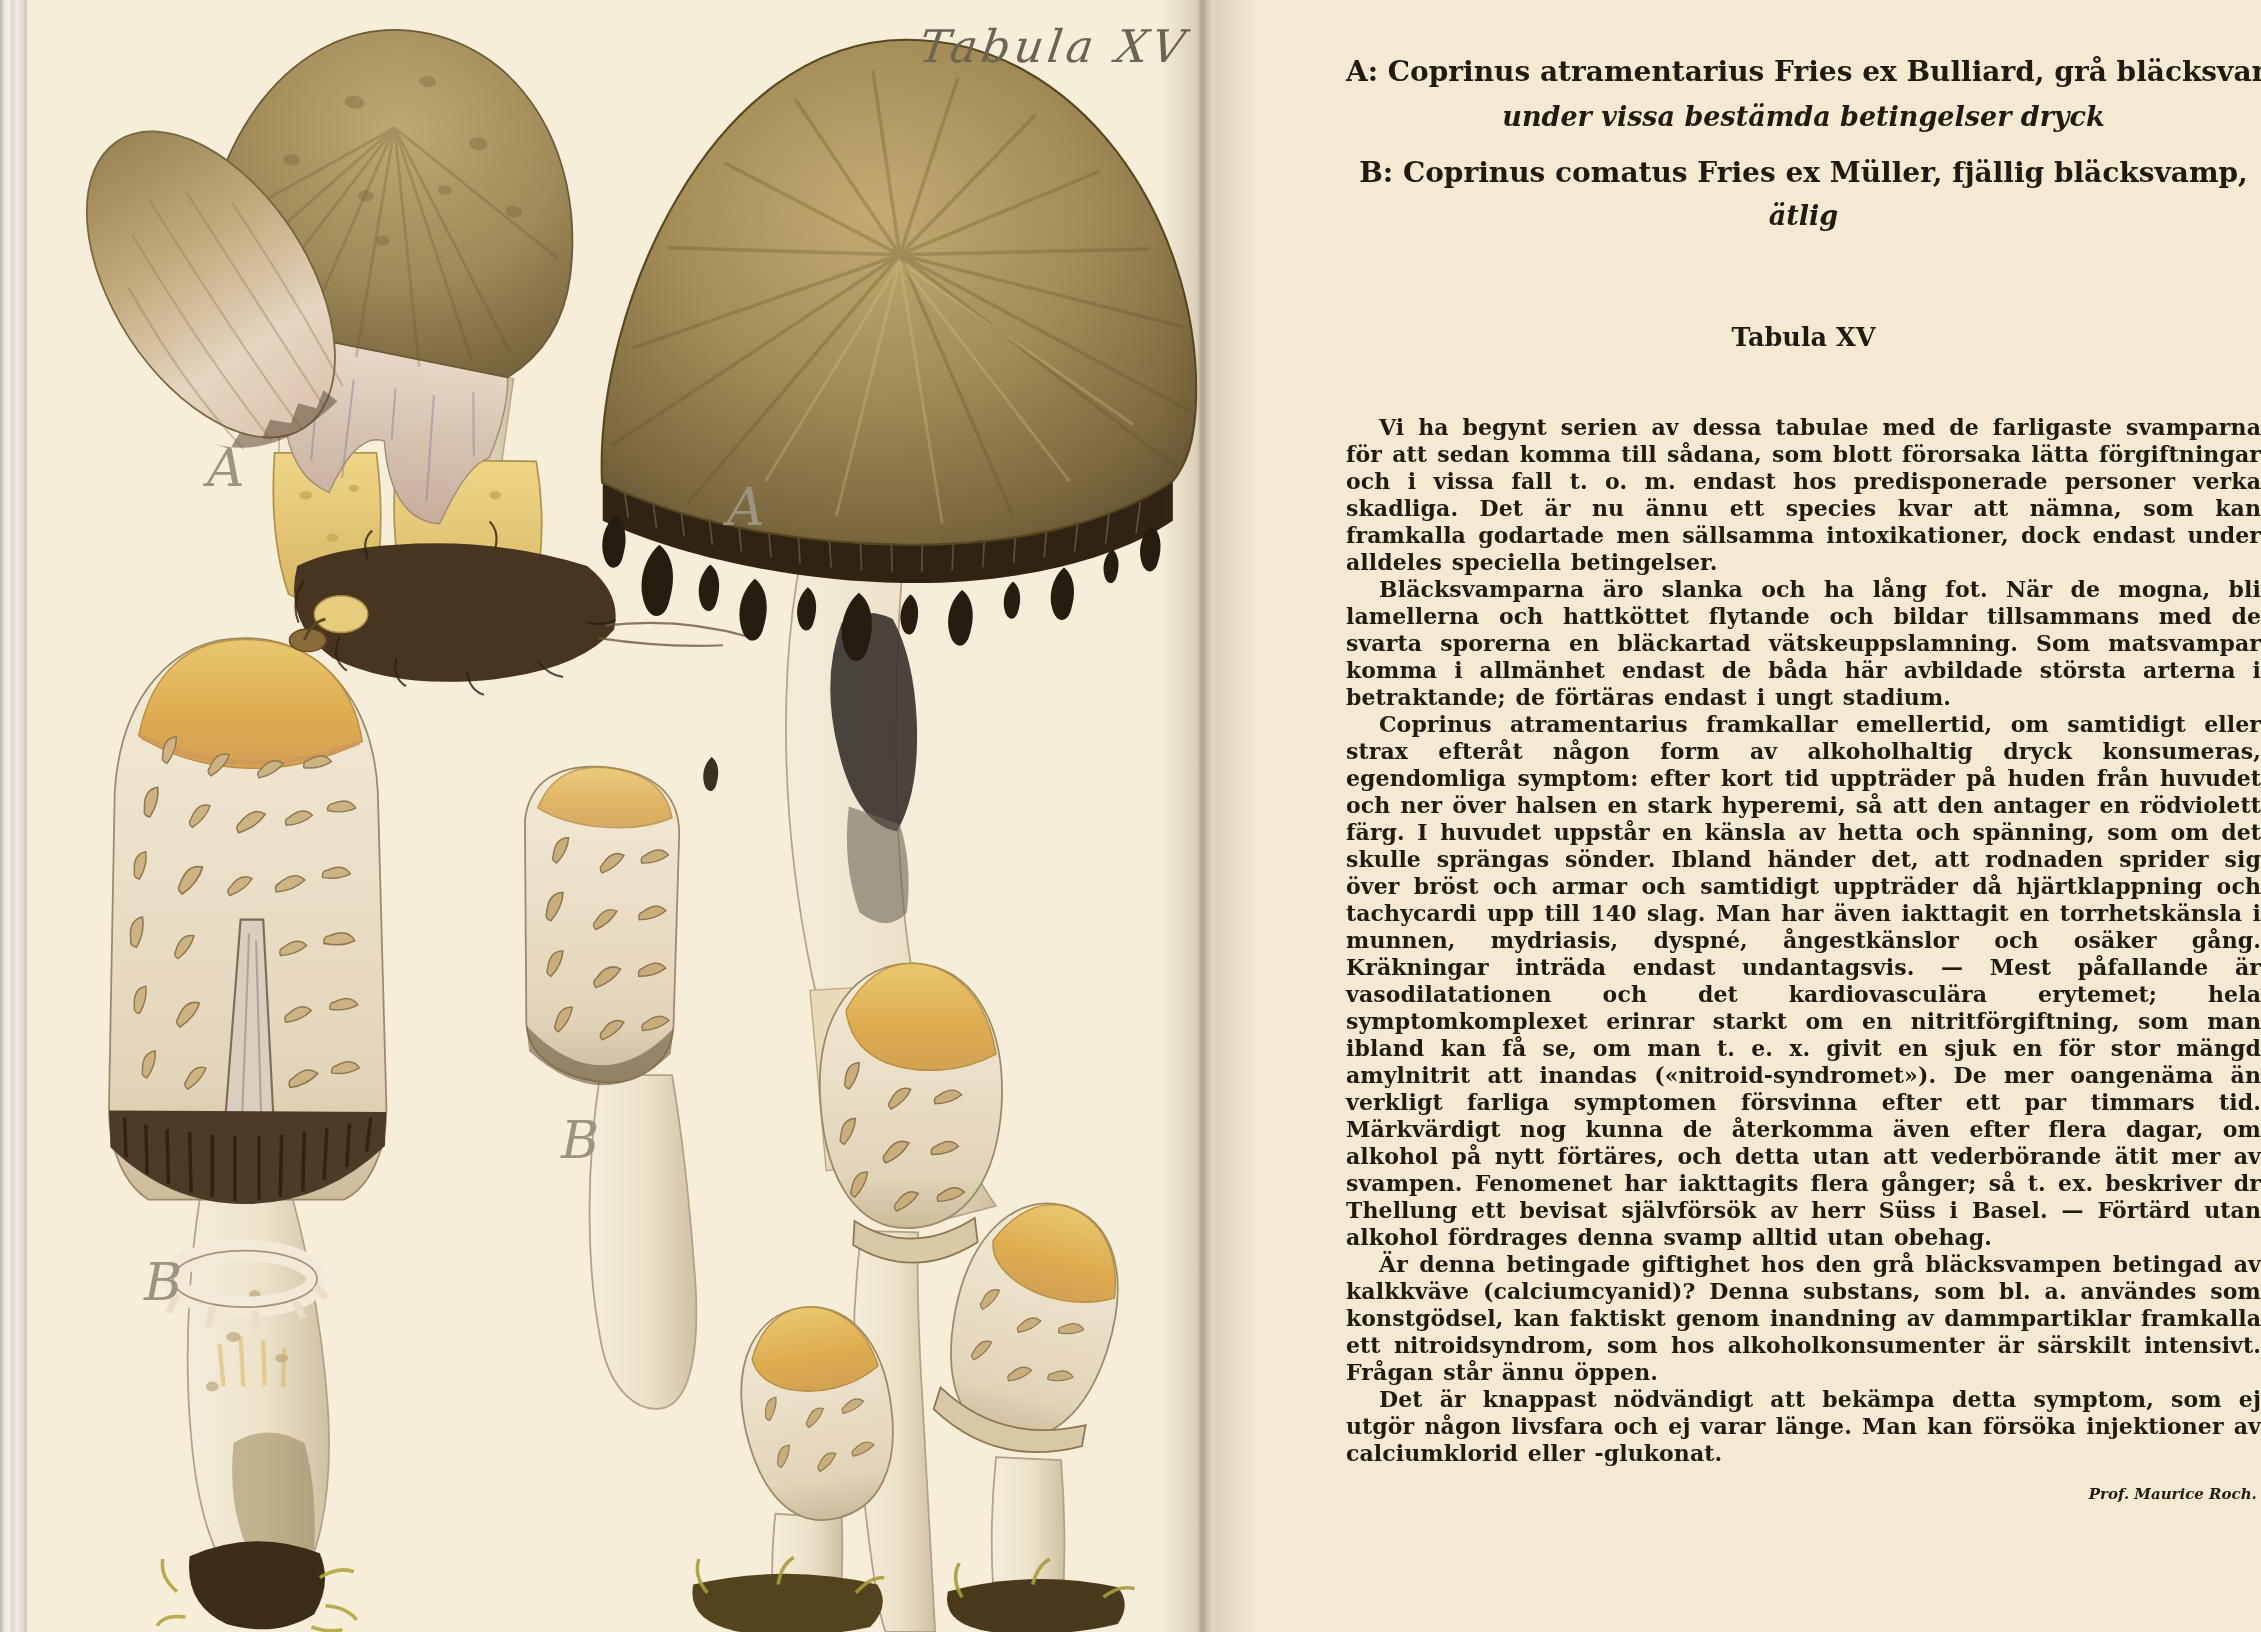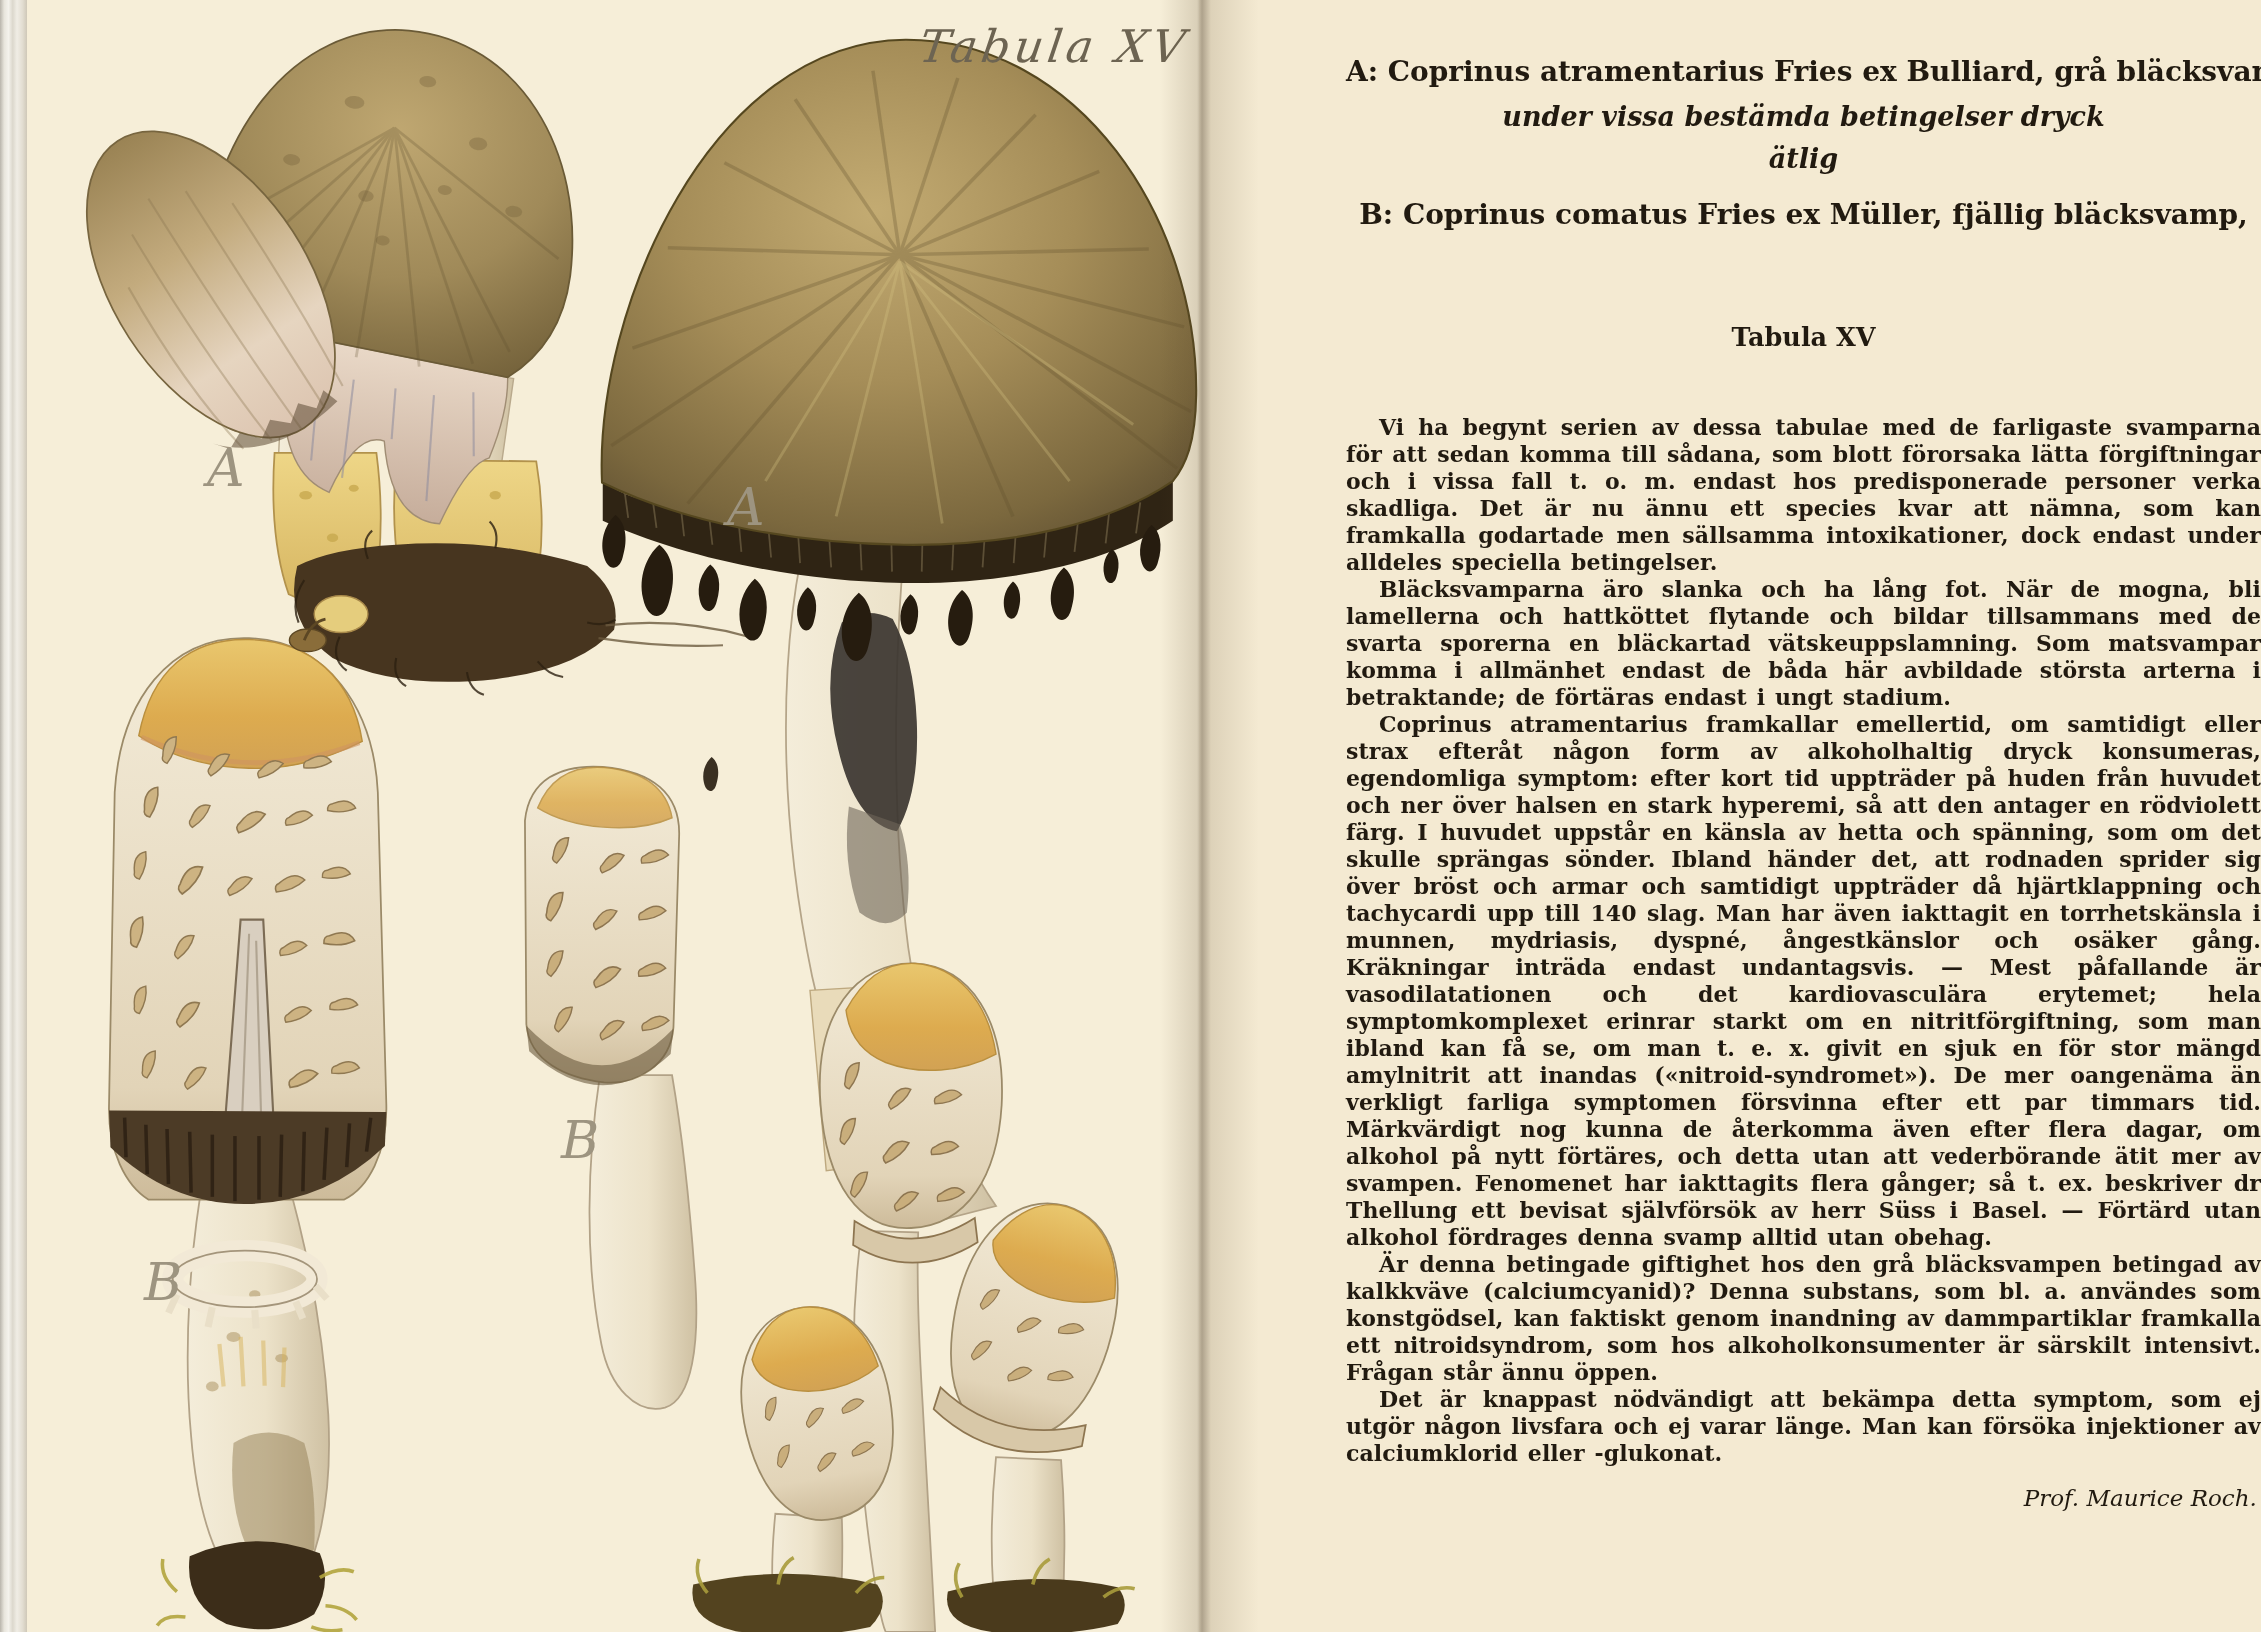--- a/index.html
+++ b/index.html
@@ -32,21 +32,21 @@
   #text-col{position:absolute;left:147px;top:0;width:915px;height:100%;color:#211a10;}
   .h-line{white-space:nowrap;text-align:center;font-weight:bold;}
   #h-a1{margin-top:55px;font-size:28px;}
   #h-a2{margin-top:12.7px;font-size:27px;font-style:italic;}
   #h-b1{margin-top:24px;font-size:28px;}
   #h-b2{margin-top:11.3px;font-size:27px;font-style:italic;}
   #sec-title{margin-top:91px;text-align:center;font-weight:bold;font-size:25.5px;}
   #body-text{margin-top:62px;}
   #body-text p{margin:0;font-size:22px;line-height:27px;font-weight:bold;
     text-align:justify;text-indent:33px;word-spacing:2.1px;letter-spacing:0.1px;}
-  #signature{margin-top:18.4px;text-align:right;font-style:italic;font-weight:normal;font-size:23px;padding-right:4.2px;}
+  #signature{margin-top:18.4px;text-align:right;font-style:italic;font-weight:bold;font-size:15px;padding-right:4.2px;}
 </style>
 </head>
 <body>
 
 <div id="spread">
 
   <div id="fore-edge"></div>
 
   <div class="page" id="page-left" style="background: rgb(246, 238, 216);">
 
@@ -447,22 +447,22 @@
     <span class="spec-label" id="label-a1">A</span>
     <span class="spec-label" id="label-a2">A</span>
     <span class="spec-label" id="label-b1">B</span>
     <span class="spec-label" id="label-b2">B</span>
   </div>
 
   <div class="page" id="page-right" style="background: rgb(244, 234, 210);">
     <div id="text-col" style="color: rgb(33, 26, 16);">
       <div class="h-line" id="h-a1">A: Coprinus atramentarius Fries ex Bulliard, grå bläcksvamp,</div>
       <div class="h-line" id="h-a2">under vissa bestämda betingelser dryck</div>
+      <div class="h-line" id="h-b1">B: Coprinus comatus Fries ex Müller, fjällig bläcksvamp,</div>
       <div class="h-line" id="h-b2">ätlig</div>
-      <div class="h-line" id="h-b1">B: Coprinus comatus Fries ex Müller, fjällig bläcksvamp,</div>
       <div id="sec-title">Tabula XV</div>
       <div id="body-text">
         <p>Vi ha begynt serien av dessa tabulae med de farligaste svamparna för att sedan komma till sådana, som blott förorsaka lätta förgiftningar och i vissa fall t. o. m. endast hos predisponerade personer verka skadliga. Det är nu ännu ett species kvar att nämna, som kan framkalla godartade men sällsamma intoxikationer, dock endast under alldeles speciella betingelser.</p>
         <p>Bläcksvamparna äro slanka och ha lång fot. När de mogna, bli lamellerna och hattköttet flytande och bildar tillsammans med de svarta sporerna en bläckartad vätskeuppslamning. Som matsvampar komma i allmänhet endast de båda här avbildade största arterna i betraktande; de förtäras endast i ungt stadium.</p>
         <p>Coprinus atramentarius framkallar emellertid, om samtidigt eller strax efteråt någon form av alkoholhaltig dryck konsumeras, egendomliga symptom: efter kort tid uppträder på huden från huvudet och ner över halsen en stark hyperemi, så att den antager en rödviolett färg. I huvudet uppstår en känsla av hetta och spänning, som om det skulle sprängas sönder. Ibland händer det, att rodnaden sprider sig över bröst och armar och samtidigt uppträder då hjärtklappning och tachycardi upp till 140 slag. Man har även iakttagit en torrhetskänsla i munnen, mydriasis, dyspné, ångestkänslor och osäker gång. Kräkningar inträda endast undantagsvis. — Mest påfallande är vasodilatationen och det kardiovasculära erytemet; hela symptomkomplexet erinrar starkt om en nitritförgiftning, som man ibland kan få se, om man t. e. x. givit en sjuk en för stor mängd amylnitrit att inandas («nitroid-syndromet»). De mer oangenäma än verkligt farliga symptomen försvinna efter ett par timmars tid. Märkvärdigt nog kunna de återkomma även efter flera dagar, om alkohol på nytt förtäres, och detta utan att vederbörande ätit mer av svampen. Fenomenet har iakttagits flera gånger; så t. ex. beskriver dr Thellung ett bevisat självförsök av herr Süss i Basel. — Förtärd utan alkohol fördrages denna svamp alltid utan obehag.</p>
         <p>Är denna betingade giftighet hos den grå bläcksvampen betingad av kalkkväve (calciumcyanid)? Denna substans, som bl. a. användes som konstgödsel, kan faktiskt genom inandning av dammpartiklar framkalla ett nitroidsyndrom, som hos alkoholkonsumenter är särskilt intensivt. Frågan står ännu öppen.</p>
         <p>Det är knappast nödvändigt att bekämpa detta symptom, som ej utgör någon livsfara och ej varar länge. Man kan försöka injektioner av calciumklorid eller -glukonat.</p>
       </div>
       <div id="signature">Prof. Maurice Roch.</div>
     </div>

